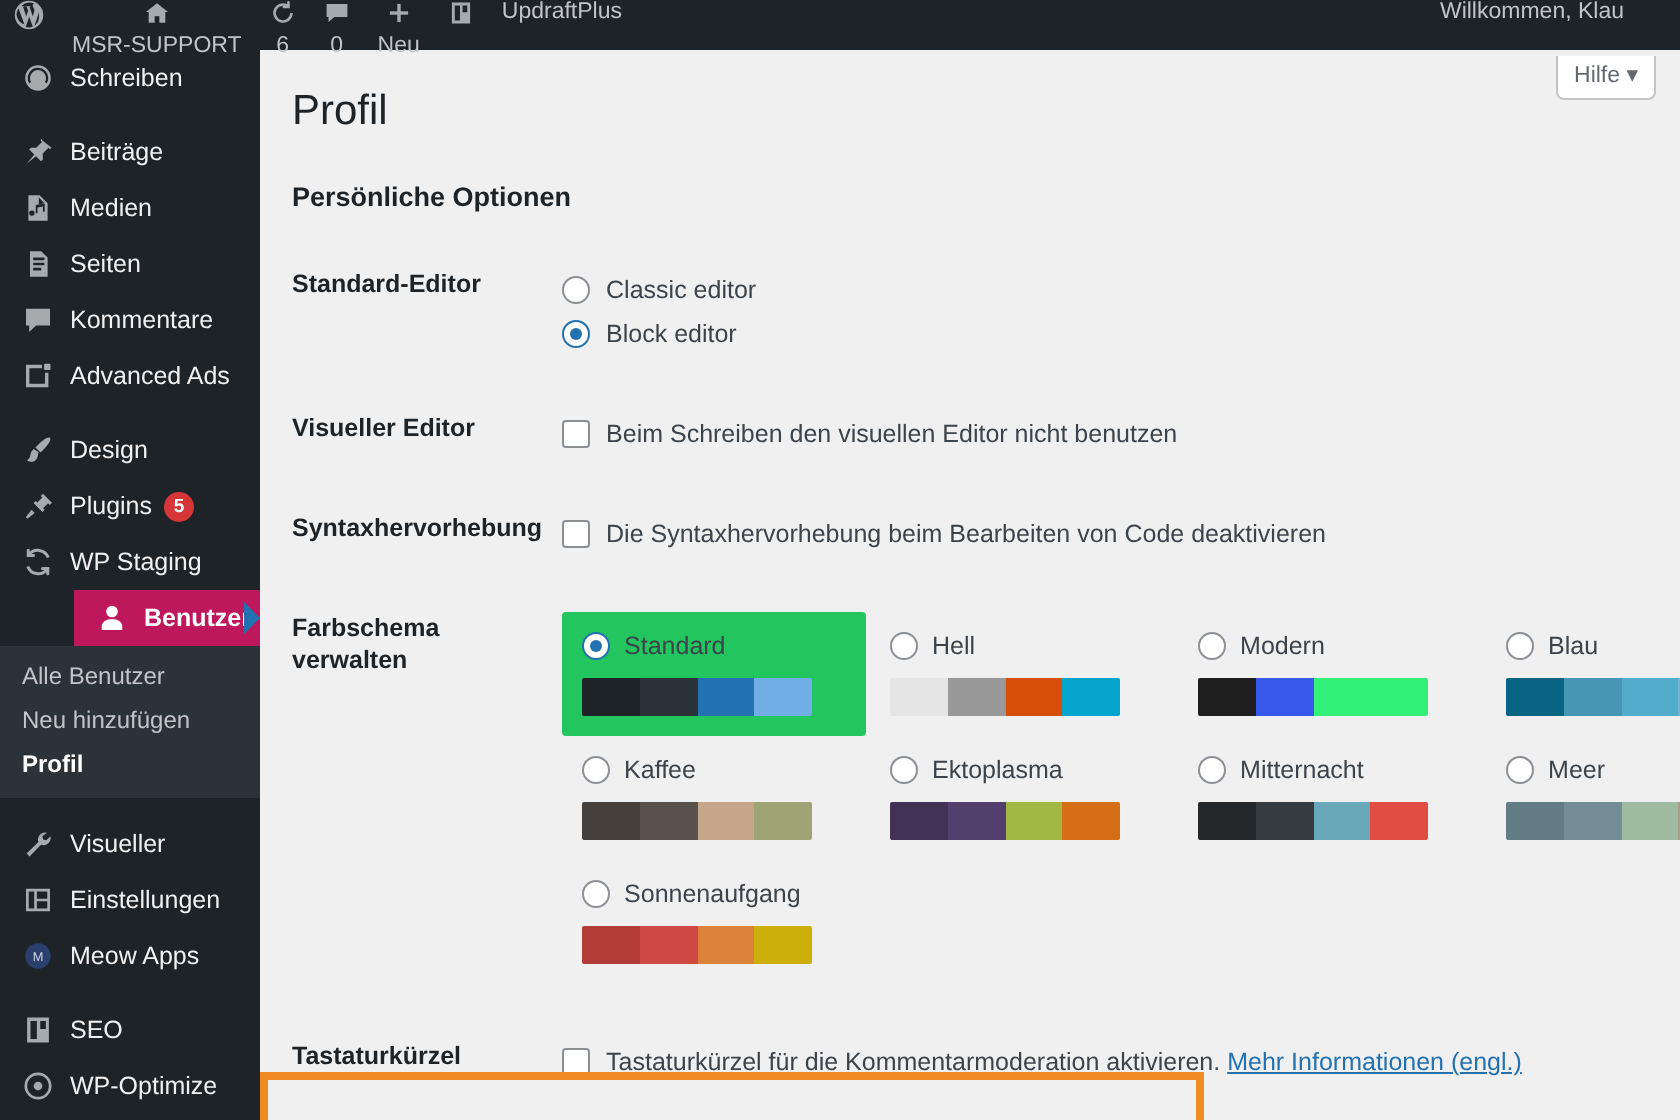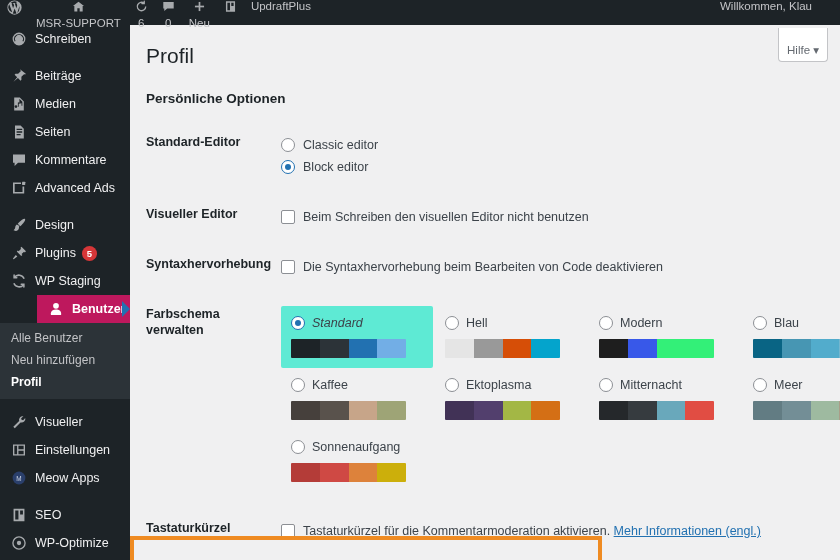--- a/index.html
+++ b/index.html
@@ -94,21 +94,21 @@
     width: 710px; height: 535px;
     background: #f0f0f1;
     overflow: hidden;
   }
   #help-tab {
     position: absolute; top: 3px; right: 12px;
     background: #fff;
     border: 1px solid #c3c4c7;
     border-top: none;
     border-radius: 0 0 4px 4px;
-    padding: 16px 8px 4px 8px;
+    padding: 4px 8px 4px 8px;
     font-size: 11.5px;
     color: #646970;
     line-height: 13px;
   }
   .page-title {
     font-size: 21px;
     font-weight: normal;
     color: #1d2327;
     padding: 18px 0 0 16px;
     line-height: 26px;
@@ -171,21 +171,21 @@
   
   .scheme-grid {
     display: grid;
     grid-template-columns: repeat(4, 152px);
     gap: 0px 2px;
   }
   .scheme {
     padding: 8px 10px 10px 10px;
     border-radius: 2px;
   }
-  .scheme.selected { background: #5eead4; font-style: italic; }
+  .scheme.selected { background: #22c55e; }
   .scheme-head { display: flex; align-items: center; gap: 7px; margin-bottom: 7px; }
   .scheme-name { font-size: 12.5px; color: #3c434a; }
   .palette { display: flex; height: 19px; width: 115px; border-radius: 1px; overflow: hidden; }
   .palette span { flex: 1 1 25%; height: 100%; display: block; }
 
   
   #highlight-box {
     position: absolute;
     left: 0px; top: 511px;
     width: 472px; height: 49px;

